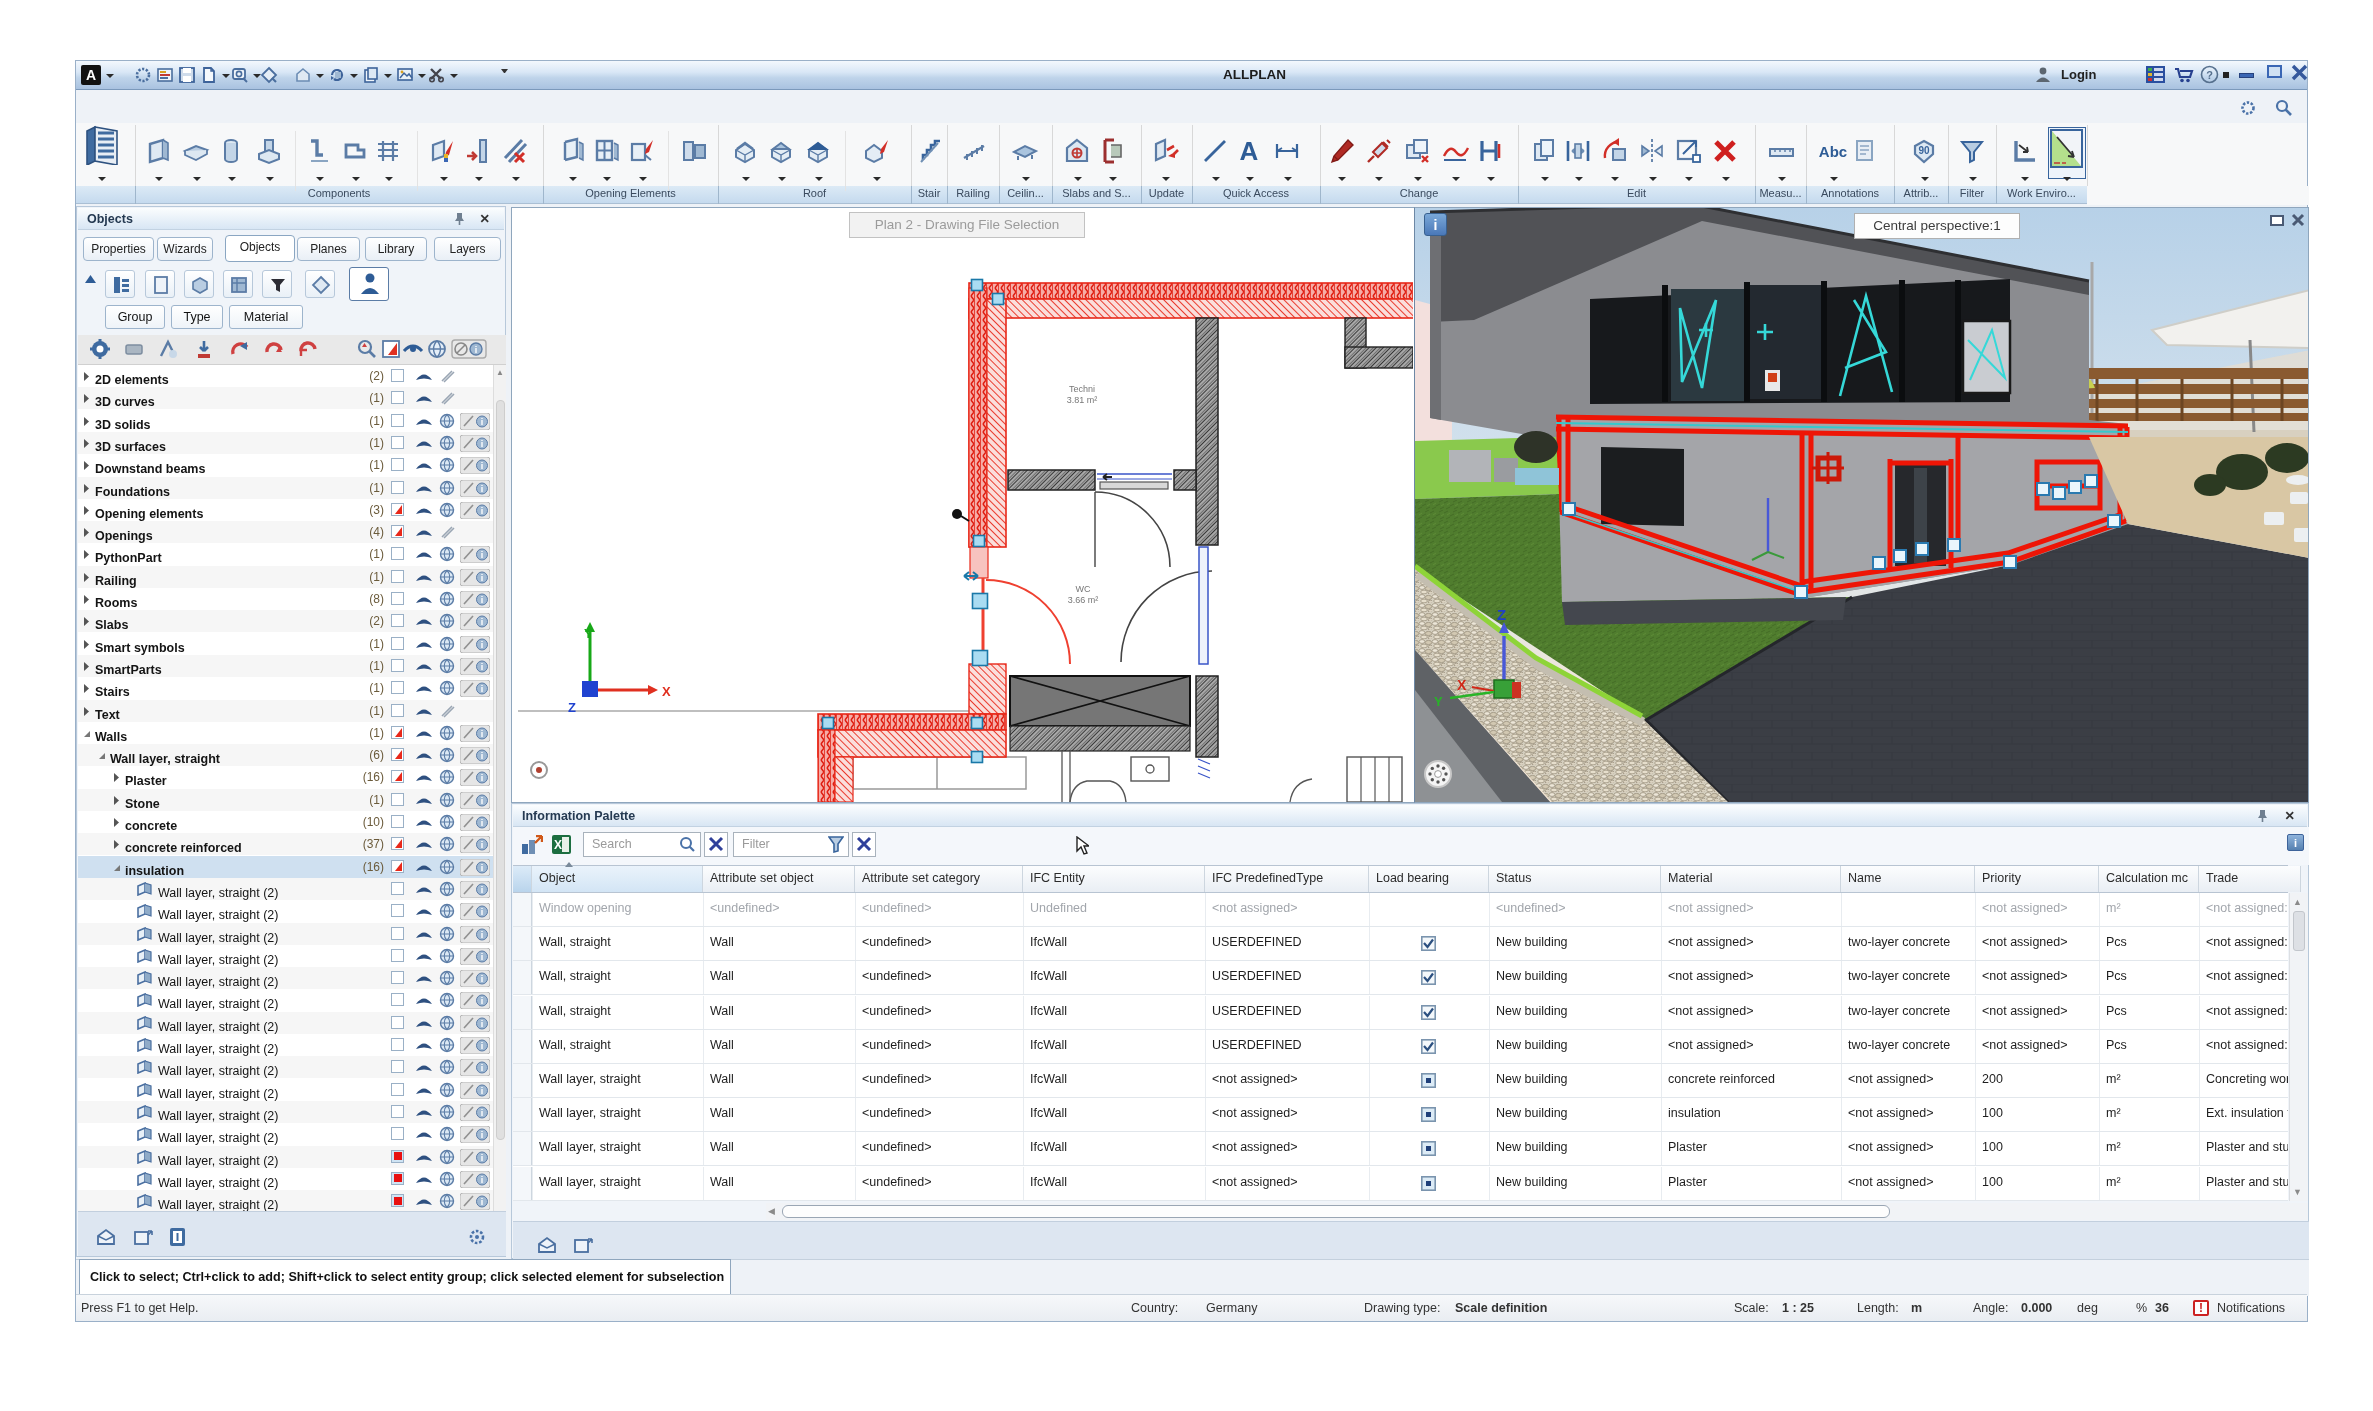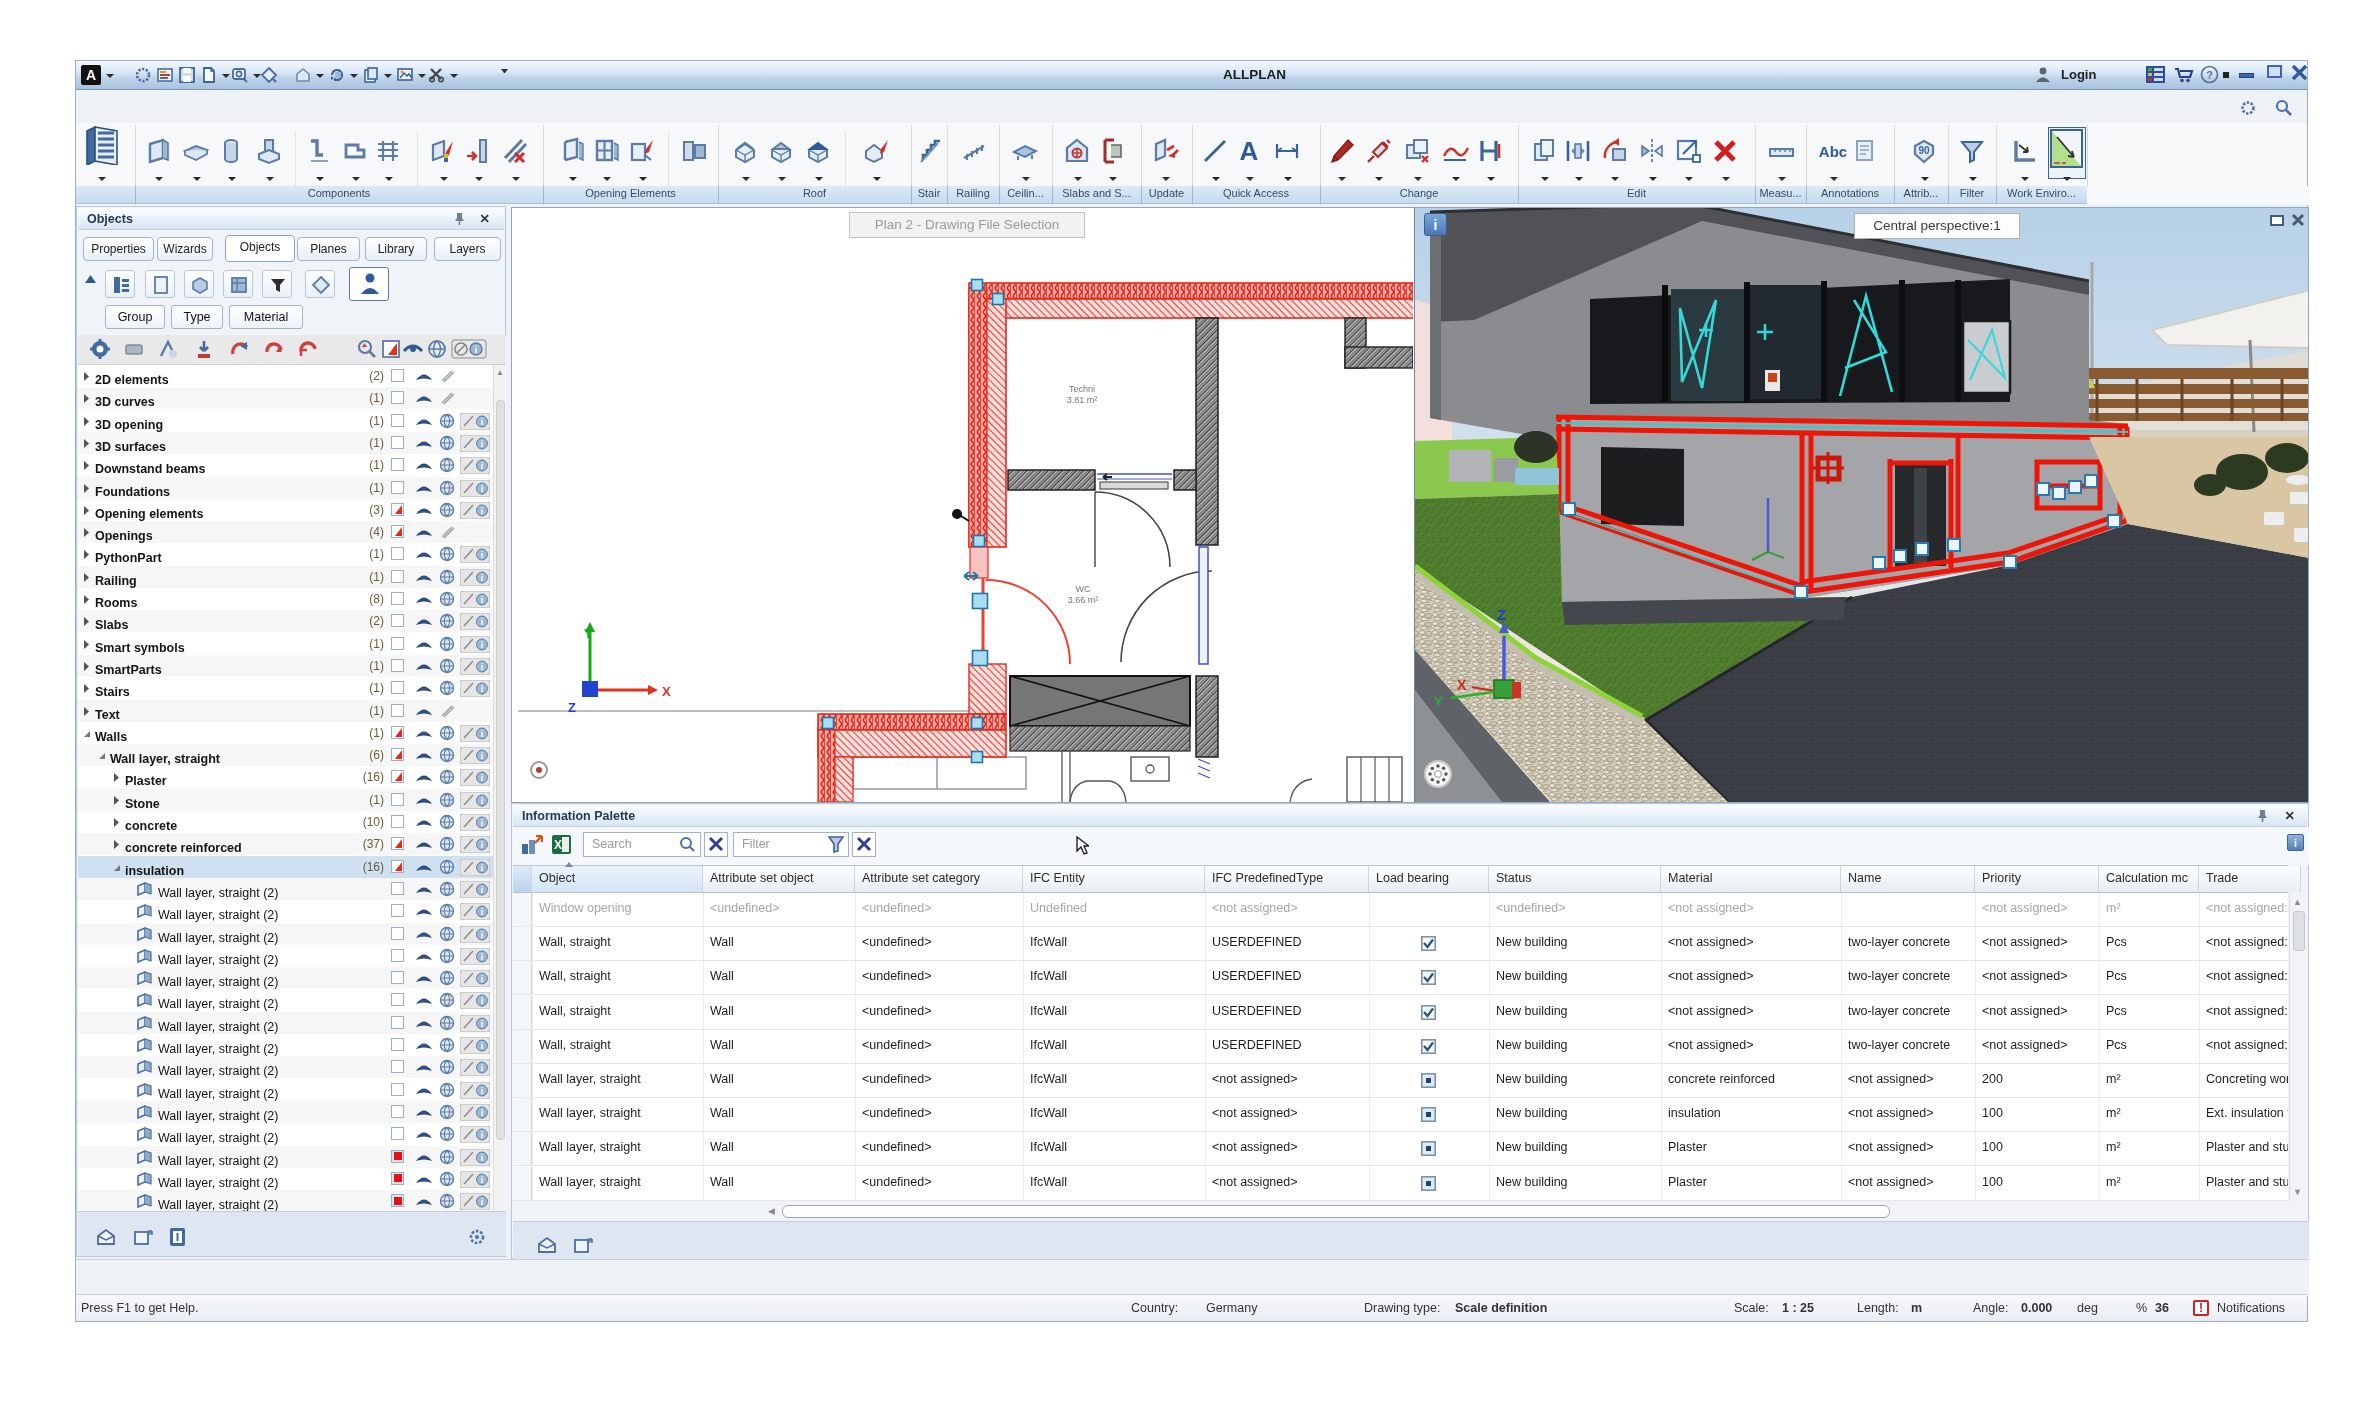--- a/index.html
+++ b/index.html
@@ -727,21 +727,21 @@
               <path d="M2 12 L12 2 M4 13 l10 -10" stroke="#9aa6b4" stroke-width="1.6"></path>
             </svg>
           </div>
         </div>
         <div class="trow" style="top:44.6px">
           <div class="abs" style="left:6px;top:7px;width:6px;height:9px">
             <svg width="6" height="9">
               <path d="M0 0 L5 4.5 L0 9 Z" fill="#555"></path>
             </svg>
           </div>
-          <div class="tname" style="left:17px;font-weight:bold">3D opening</div>
+          <div class="tname" style="left:17px;font-weight:bold">3D solids</div>
           <div class="cnt" style="left:276px;width:30px;text-align:right">(1)</div>
           <div class="cbx" style="left:313px"></div>
           <div class="abs" style="left:337px;top:6px">
             <svg width="18" height="12">
               <path d="M1 9 Q9 -2 17 9 Q9 6 1 9 Z" fill="#2e5080"></path>
             </svg>
           </div>
           <div class="abs" style="left:361px;top:3px">
             <svg width="16" height="16">
               <circle cx="8" cy="8" r="6.5" fill="#dcE9f5" stroke="#5b7ca6" stroke-width="1.4"></circle>
@@ -2439,20 +2439,21 @@
         </div>
         <div class="abs" style="left:60px;top:14px">
           <svg width="20" height="18">
             <rect x="2" y="4" width="13" height="12" fill="#eef3f9" stroke="#4a6fa0" stroke-width="1.8"></rect>
             <path d="M15 7 L19 3 M19 3 h-4 M19 3 v4" stroke="#4a6fa0" stroke-width="1.6"></path>
           </svg>
         </div>
 </div>
 </div>
 <div class="abs" style="left:0px;top:1198px;width:2233px;height:37px;background:#eef2f7;border-top:1px solid #c4d0dd"></div>
+<div class="abs" style="left:3px;top:1198px;width:652px;height:37px;background:#fff;border:1px solid #8fa6bd;font-size:12.6px;font-weight:bold;color:#111;line-height:35px;padding-left:10px">Click to select; Ctrl+click to add; Shift+click to select entity group; click selected element for subselection</div>
 <div class="statusbar">
 <div class="abs" style="left:5px;top:6px;font-weight:normal;color:#333">Press F1 to get Help.</div>
 <div class="abs" style="left:1055px;top:6px;font-weight:normal;color:#333">Country:</div>
 <div class="abs" style="left:1130px;top:6px;font-weight:normal;color:#333">Germany</div>
 <div class="abs" style="left:1288px;top:6px;font-weight:normal;color:#333">Drawing type:</div>
 <div class="abs" style="left:1379px;top:6px;font-weight:bold;color:#333">Scale definition</div>
 <div class="abs" style="left:1658px;top:6px;font-weight:normal;color:#333">Scale:</div>
 <div class="abs" style="left:1706px;top:6px;font-weight:bold;color:#333">1 : 25</div>
 <div class="abs" style="left:1781px;top:6px;font-weight:normal;color:#333">Length:</div>
 <div class="abs" style="left:1835px;top:6px;font-weight:bold;color:#333">m</div>

